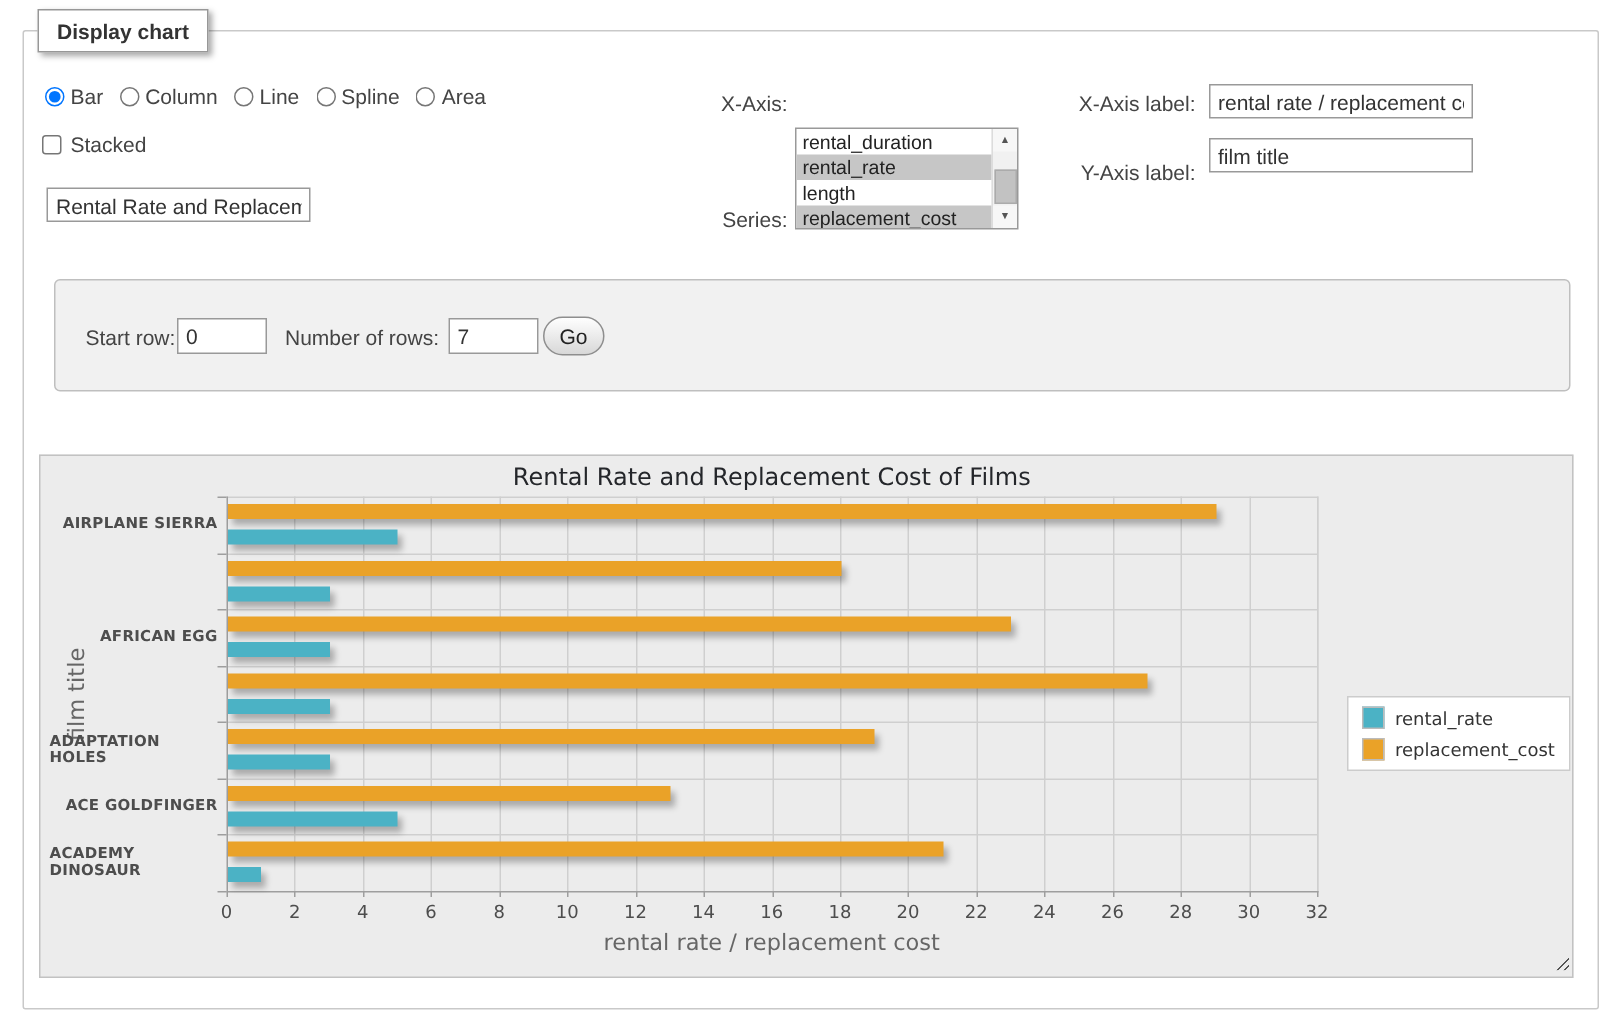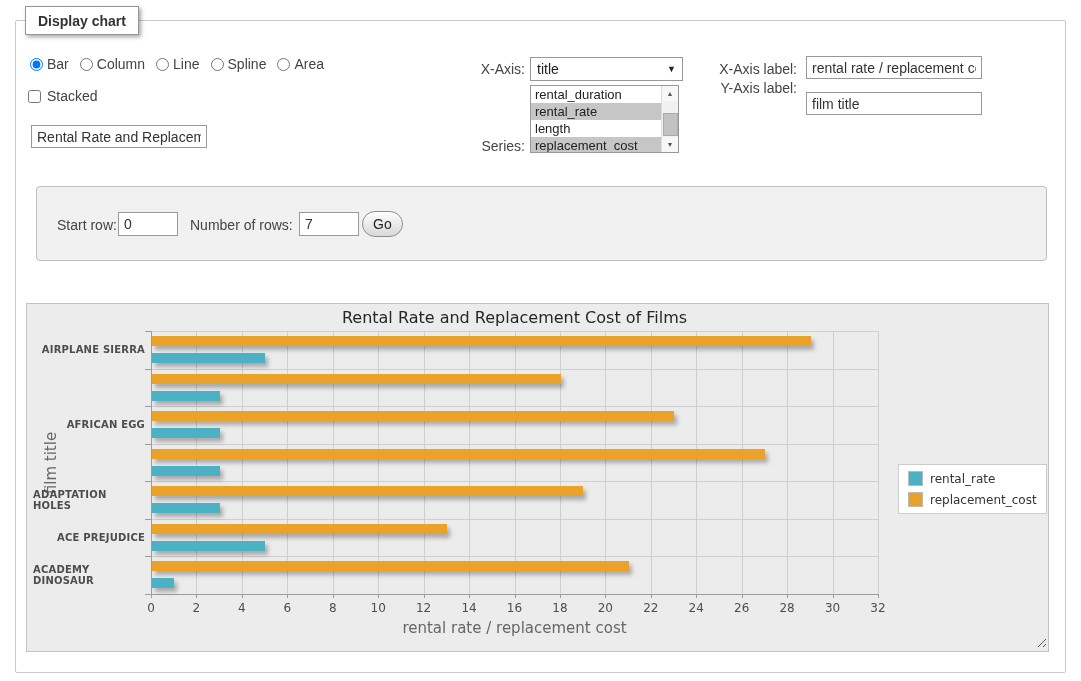--- a/index.html
+++ b/index.html
@@ -29,21 +29,21 @@
            box-sizing:border-box;overflow:hidden;}
   .opts{position:absolute;left:0;top:0;right:16px;bottom:0;}
   .opt{height:17px;line-height:17px;font-size:13px;color:#222;padding-left:4px;white-space:nowrap;overflow:hidden;}
   .opt.sel{background:#c6c6c6;}
   .sbar{position:absolute;right:0;top:0;width:16px;bottom:0;background:#f1f1f1;border-left:1px solid #dcdcdc;}
   .sbtn{position:absolute;left:0;width:16px;height:15px;background:#f7f7f7;color:#555;font-size:7px;
         display:flex;align-items:center;justify-content:center;}
   .sthumb{position:absolute;left:1px;width:13px;top:27px;height:21px;background:#c2c2c2;border:1px solid #ababab;}
   .axlabel-lbl{left:712px;top:61px;width:85px;}
   .axlabel-input{left:806px;top:56px;width:176px;height:23px;}
-  .aylabel-lbl{left:712px;top:80px;width:85px;}
+  .aylabel-lbl{left:712px;top:107px;width:85px;}
   .aylabel-input{left:806px;top:92px;width:176px;height:23px;}
   
   .panel{left:36px;top:186px;width:1011px;height:75px;background:#f1f1f1;border:1px solid #bfbfbf;border-radius:4px;box-sizing:border-box;}
   .startrow-lbl{left:57px;top:217px;}
   .startrow-input{left:118px;top:212px;width:60px;height:24px;}
   .numrows-lbl{left:190px;top:217px;}
   .numrows-input{left:299px;top:212px;width:60px;height:24px;}
   .gobtn{left:362px;top:211px;height:26px;min-width:38px;border:1px solid #8e8e8e;border-radius:13px;
          background:linear-gradient(#fefefe,#d8d8d8);font:14px "Liberation Sans",sans-serif;color:#222;
          padding:0 10px;cursor:pointer;}
@@ -101,24 +101,20 @@
     </div>
 
   <div class="abs checkrow">
     <input type="checkbox" id="stacked-cb" style="">
     <label for="stacked-cb" class="lbl">Stacked</label>
   </div>
 
   <input class="abs txt title-input" value="Rental Rate and Replacement Cost of Films" style="">
 
   <div class="abs lbl rlabel xaxis-lbl">X-Axis:</div>
-  <div class="abs selectbox">
-    <span>title</span>
-    <span class="caret">▼</span>
-  </div>
 
   <div class="abs lbl rlabel series-lbl">Series:</div>
   <div class="abs listbox">
     <div class="opts">
         <div class="opt">rental_duration</div>
         <div class="opt sel">rental_rate</div>
         <div class="opt">length</div>
         <div class="opt sel">replacement_cost</div>
       </div>
     <div class="sbar">
@@ -220,21 +216,21 @@
       <div style="position: absolute; left: 118px; top: 214.857px; width: 6px; height: 1px; background: rgb(158, 158, 158);"></div>
       <div style="position: absolute; left: 124px; top: 252.429px; width: 727px; height: 1px; background: rgb(207, 207, 207);"></div>
       <div style="position: absolute; left: 118px; top: 252.429px; width: 6px; height: 1px; background: rgb(158, 158, 158);"></div>
       <div style="position: absolute; left: 118px; top: 290px; width: 6px; height: 1px; background: rgb(158, 158, 158);"></div>
       <div style="position: absolute; left: 851px; top: 27px; width: 1px; height: 263px; background: rgb(207, 207, 207);"></div>
       <div style="position: absolute; left: 124px; top: 27px; width: 1px; height: 263px; background: rgb(158, 158, 158);"></div>
       <div style="position: absolute; left: 124px; top: 290px; width: 728px; height: 1px; background: rgb(158, 158, 158);"></div>
       <div class="abs catlbl" style="position: absolute; top: 27px; height: 37.5714px;">AIRPLANE SIERRA</div>
       <div class="abs catlbl" style="position: absolute; top: 102.143px; height: 37.5714px;">AFRICAN EGG</div>
       <div class="abs catlbl" style="position: absolute; top: 177.286px; height: 37.5714px;">ADAPTATION HOLES</div>
-      <div class="abs catlbl" style="position: absolute; top: 214.857px; height: 37.5714px;">ACE PREJUDICE</div>
+      <div class="abs catlbl" style="position: absolute; top: 214.857px; height: 37.5714px;">ACE GOLDFINGER</div>
       <div class="abs catlbl" style="position: absolute; top: 252.429px; height: 37.5714px;">ACADEMY DINOSAUR</div>
       <div class=" bar" style="position: absolute; left: 125px; top: 32px; width: 659px; background: rgb(234, 162, 40);"></div>
       <div class=" bar" style="position: absolute; left: 125px; top: 69.5714px; width: 409px; background: rgb(234, 162, 40);"></div>
       <div class=" bar" style="position: absolute; left: 125px; top: 107.143px; width: 522px; background: rgb(234, 162, 40);"></div>
       <div class=" bar" style="position: absolute; left: 125px; top: 144.714px; width: 613px; background: rgb(234, 162, 40);"></div>
       <div class=" bar" style="position: absolute; left: 125px; top: 182.286px; width: 431px; background: rgb(234, 162, 40);"></div>
       <div class=" bar" style="position: absolute; left: 125px; top: 219.857px; width: 295px; background: rgb(234, 162, 40);"></div>
       <div class=" bar" style="position: absolute; left: 125px; top: 257.429px; width: 477px; background: rgb(234, 162, 40);"></div>
       <div class=" bar" style="position: absolute; left: 125px; top: 49px; width: 113px; background: rgb(75, 178, 197);"></div>
       <div class=" bar" style="position: absolute; left: 125px; top: 86.5714px; width: 68px; background: rgb(75, 178, 197);"></div>

